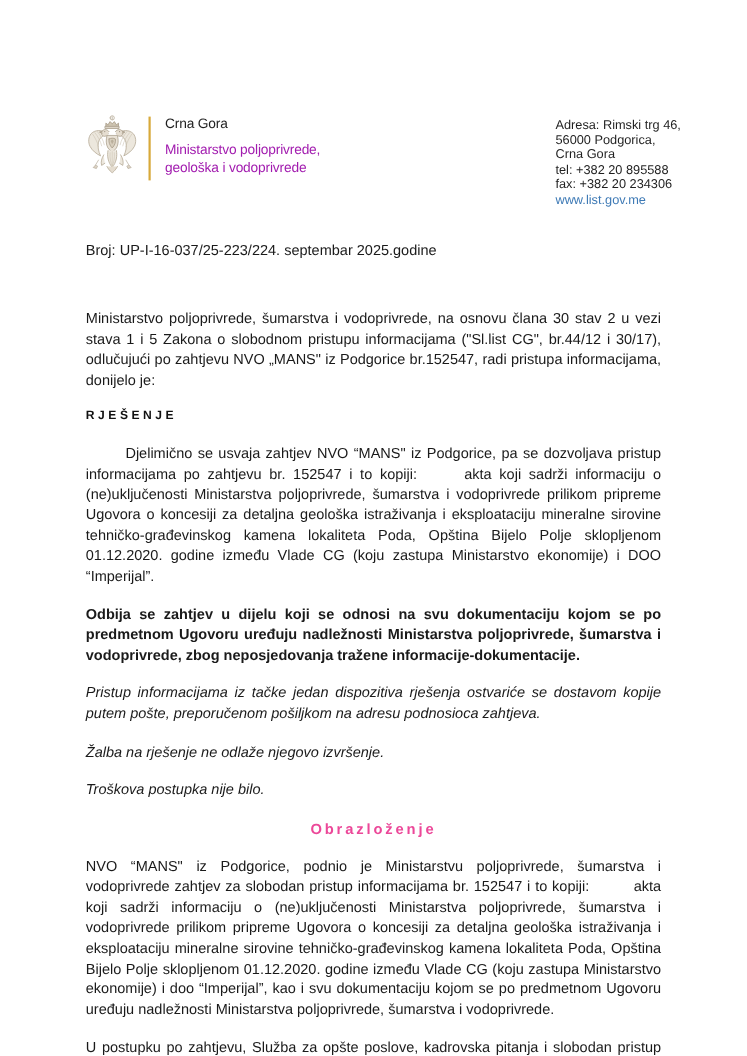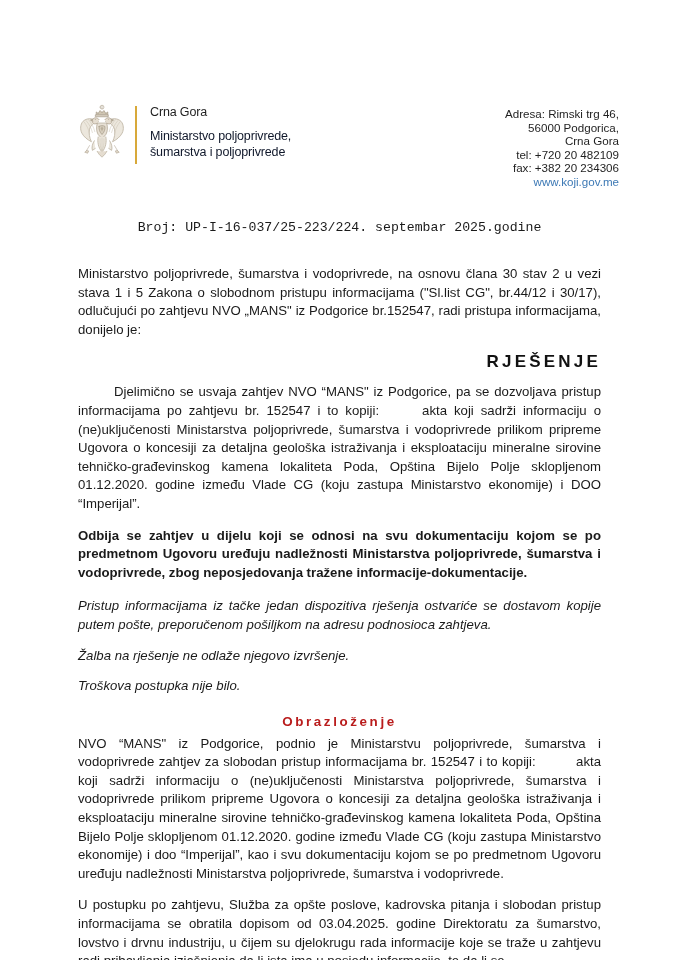--- a/index.html
+++ b/index.html
@@ -63,98 +63,97 @@
   .brand-country {
     font-size: 12.5px;
     line-height: 15px;
     color: #1f1f1f;
     letter-spacing: -0.15px;
   }
 
   .brand-ministry {
     font-size: 12.5px;
     line-height: 15.5px;
-    color: #0f172a;
+    color: #a21caf;
     margin-top: 9px;
     letter-spacing: -0.15px;
   }
 
   .address {
-    text-align: right;
+    text-align: left;
     font-size: 11.6px;
     line-height: 13.6px;
     color: #1f1f1f;
     padding-top: 3px;
     white-space: nowrap;
   }
 
   .address .url {
     color: #3d79b5;
   }
 
   
   .refline {
     position: absolute;
     left: 78px;
     right: 78px;
     top: 220px;
     display: flex;
-    justify-content: center;
+    justify-content: flex-start;
     font-size: 13.2px;
     line-height: 16px;
     color: #1a1a1a;
-    font-family: Liberation Mono, monospace;
   }
 
   
   .content {
     position: absolute;
     left: 78px;
     right: 78px;
     top: 265px;
   }
 
   p {
-    margin: 0 0 13px 0;
+    margin: 16px 0 13px 0;
     font-size: 13.2px;
     line-height: 18.6px;
     text-align: justify;
     text-justify: inter-word;
     color: #1a1a1a;
   }
 
   p.tight { margin-bottom: 12px; font-style: italic; }
 
   p.bold-para {
     font-weight: bold;
     margin-bottom: 15px;
   }
 
   p.last { margin-bottom: 0; }
 
   b { font-weight: normal; padding-left: 36px; }
 
   .heading {
-    text-align: right;
+    text-align: left;
     font-weight: bold;
-    font-size: 17px;
+    font-size: 11px;
     line-height: 18px;
     letter-spacing: 3.2px;
     margin: 14px 0 12px 0;
     color: #111111;
   }
 
   .heading-obr {
     text-align: center;
     font-weight: bold;
     font-size: 13.4px;
     line-height: 18px;
     letter-spacing: 2.6px;
     margin: 17px 0 4px 0;
-    color: #b91c1c;
+    color: #ec4899;
   }
 </style>
 </head>
 <body>
 
 <div class="page">
 
   <div class="letterhead">
 
     <div class="brand">
@@ -195,32 +194,32 @@
           <path d="M40 98 C44 106 50 110 50 110 C50 110 56 106 60 98" fill="#e5ddd0" stroke="#b9ae9b"></path>
         </g>
       </svg>
 
       <div class="brand-divider"></div>
 
       <div class="brand-text">
         <div class="brand-country">Crna Gora</div>
         <div class="brand-ministry">
           <span>Ministarstvo poljoprivrede,</span><br>
-          <span>šumarstva i poljoprivrede</span>
+          <span>geološka i vodoprivrede</span>
         </div>
       </div>
     </div>
 
     <div class="address">
       <div>Adresa: Rimski trg 46,</div>
       <div>56000 Podgorica,</div>
       <div>Crna Gora</div>
-      <div>tel: +720 20 482109</div>
+      <div>tel: +382 20 895588</div>
       <div>fax: +382 20 234306</div>
-      <div class="url">www.koji.gov.me</div>
+      <div class="url">www.list.gov.me</div>
     </div>
   </div>
 
   <div class="refline">
     <span>Broj: UP-I-16-037/25-223/2</span>
     <span>24. septembar 2025.godine</span>
   </div>
 
   <div class="content">
 

